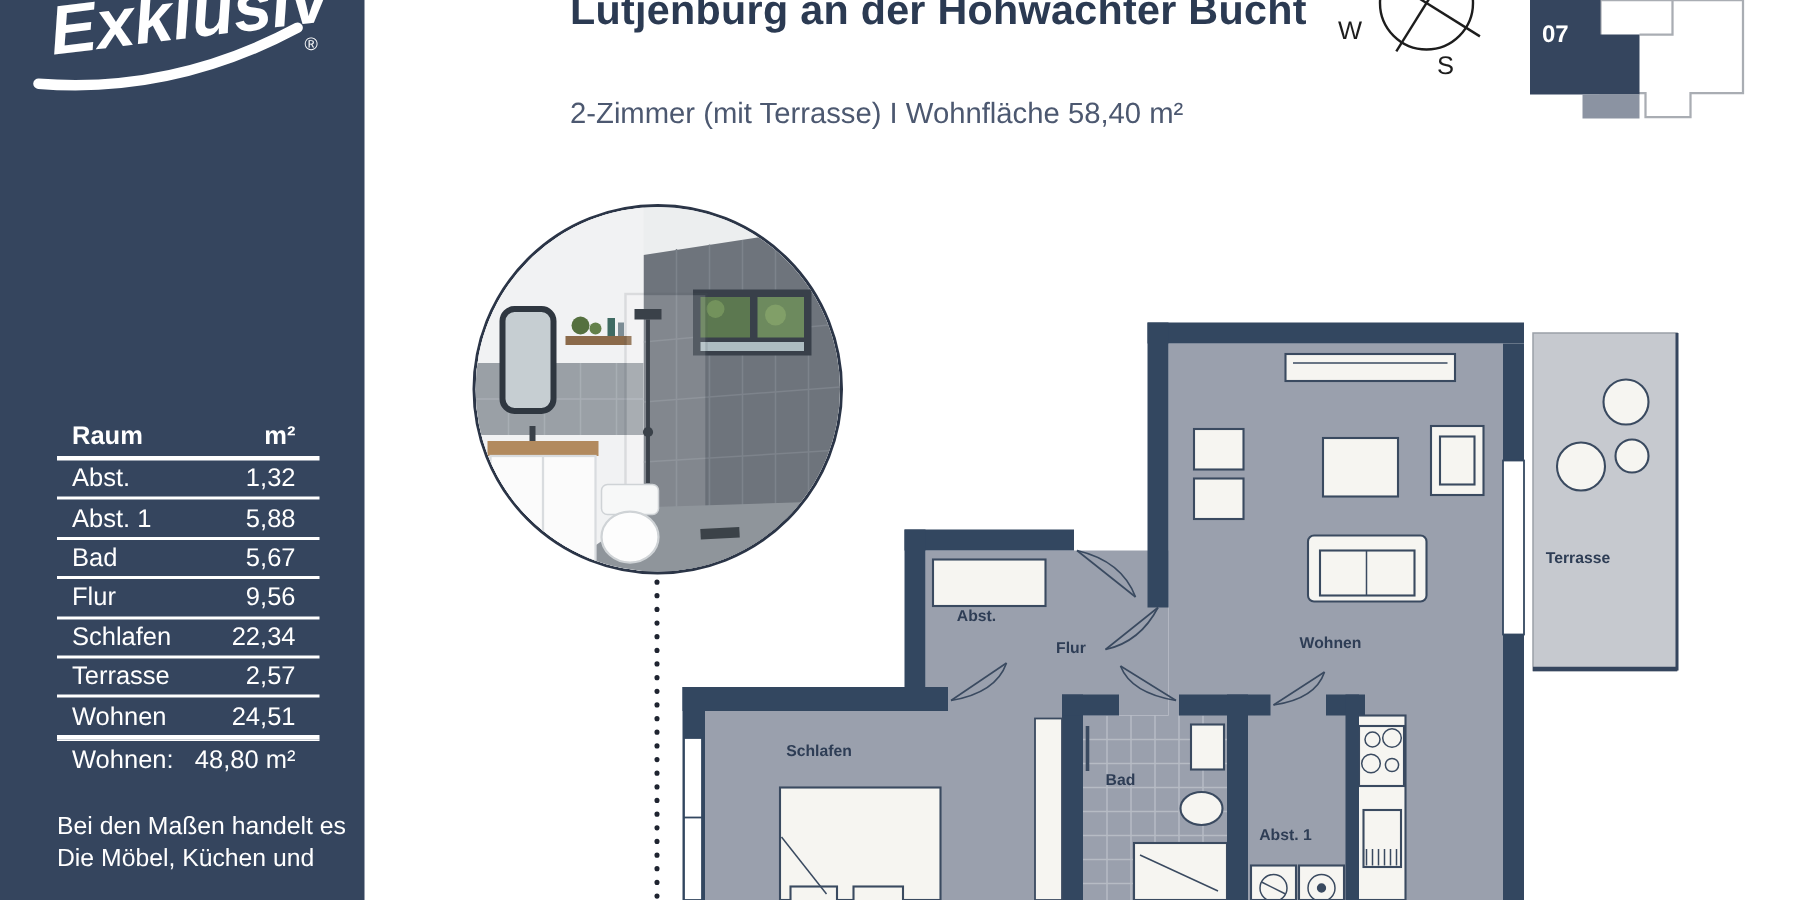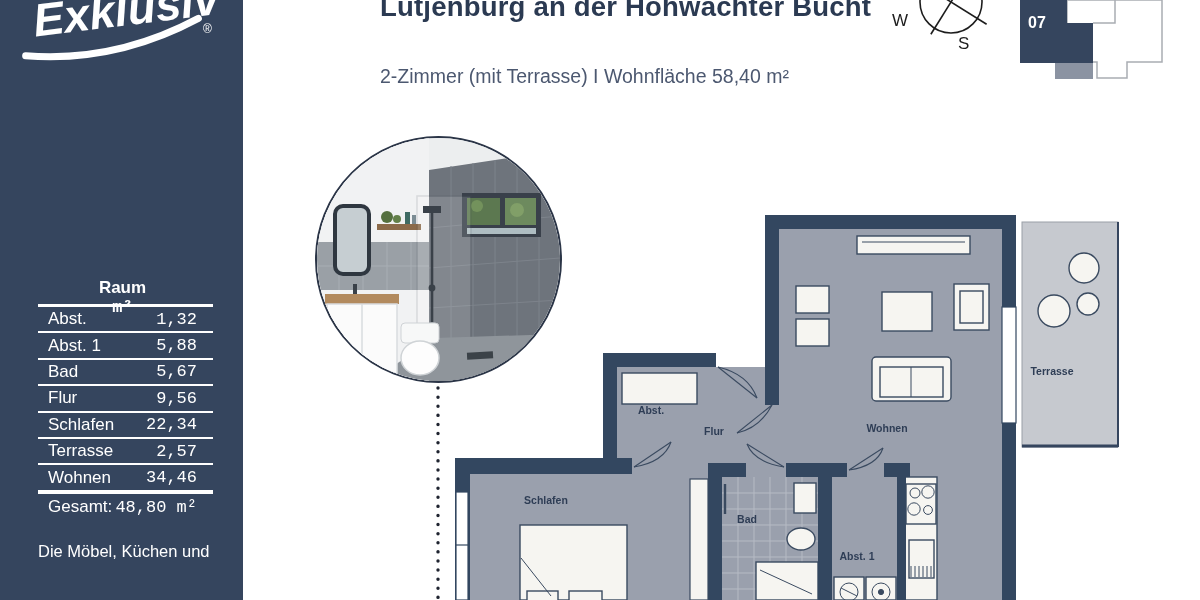--- a/index.html
+++ b/index.html
@@ -4,23 +4,23 @@
 <style>
   html,body{margin:0;padding:0;background:#fff;}
   .page{position:relative;width:1200px;height:600px;overflow:hidden;background:#ffffff;
         font-family:"Liberation Sans", sans-serif;}
   
   .sidebar{position:absolute;left:0;top:0;width:243px;height:600px;background:#35455e;}
   .logo-svg{position:absolute;left:0;top:0;}
   .room-table{position:absolute;left:38px;top:278px;width:175px;color:#ffffff;font-size:17px;}
   .rt-row{display:flex;justify-content:space-between;align-items:center;height:24.4px;
           border-bottom:2px solid #ffffff;padding:0 16px 0 10px;}
-  .rt-head{font-weight:bold;border-bottom:3px solid #ffffff;height:26px;flex-direction:column;}
+  .rt-head{font-weight:bold;border-bottom:3px solid #ffffff;height:26px;}
   .rt-total{border-bottom:none;border-top:1.5px solid #ffffff;font-size:17px;height:27px;}
-  .rt-row .a{text-align:left;font-family:Liberation Mono, monospace;}
+  .rt-row .a{text-align:left;}
   .disclaimer{position:absolute;left:38px;top:541px;width:195px;color:#ffffff;
               font-size:16.5px;line-height:20.5px;}
   
   .title{position:absolute;left:380px;top:-9px;width:560px;color:#2b3a52;
          font-size:27.5px;font-weight:800;letter-spacing:.2px;line-height:32px;white-space:nowrap;}
   .subtitle{position:absolute;left:380px;top:29px;color:#4c5870;font-size:19.5px;
             font-weight:400;white-space:nowrap;margin-top:36px;}
   
   .photo-circle{position:absolute;left:315px;top:136px;width:243px;height:243px;border-radius:50%;
                 overflow:hidden;border:2px solid #2b3547;background:#e4e7ea;}
@@ -65,29 +65,30 @@
       <div class="rt-row">
         <span>Schlafen</span>
         <span class="a">22,34</span>
       </div>
       <div class="rt-row">
         <span>Terrasse</span>
         <span class="a">2,57</span>
       </div>
       <div class="rt-row" style="border-bottom-width:3px;">
         <span>Wohnen</span>
-        <span class="a">34,46</span>
+        <span class="a">24,51</span>
       </div>
       <div class="rt-row rt-total">
-        <span>Gesamt:</span>
+        <span>Wohnen:</span>
         <span class="a">48,80 m²</span>
       </div>
     </div>
 
     <div class="disclaimer">
+      <div>Bei den Maßen handelt es</div>
       <div>Die Möbel, Küchen und</div>
 
     </div>
   </aside>
 
   <div class="title">Lütjenburg an der Hohwachter Bucht</div>
   <div class="subtitle">2-Zimmer (mit Terrasse) I Wohnfläche 58,40 m²</div>
 
   <svg class="abs" style="left:880px;top:0;" width="130" height="58" viewBox="880 0 130 58">
     <circle cx="951" cy="2" r="31" fill="none" stroke="#1d1d1d" stroke-width="1.6"></circle>

